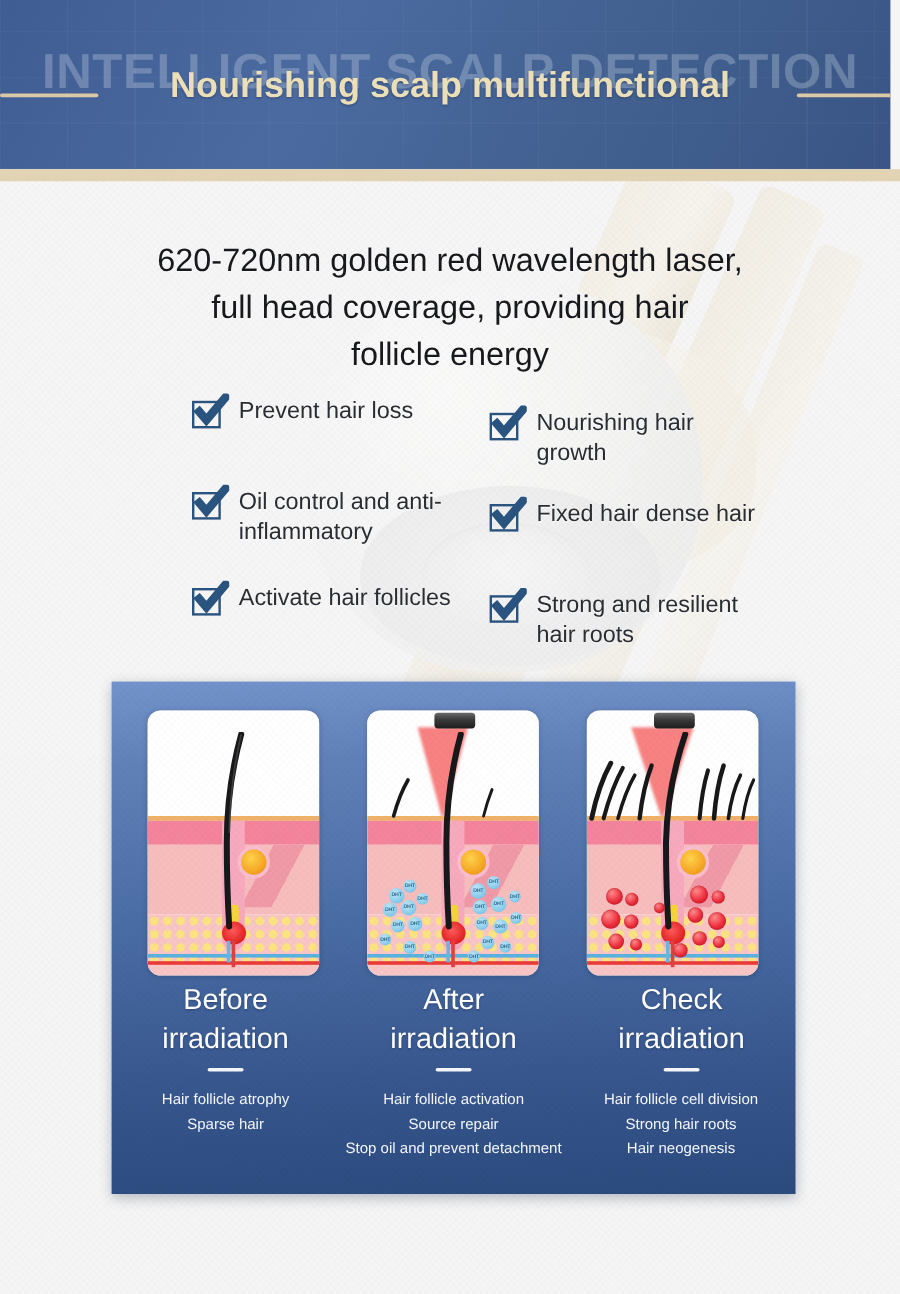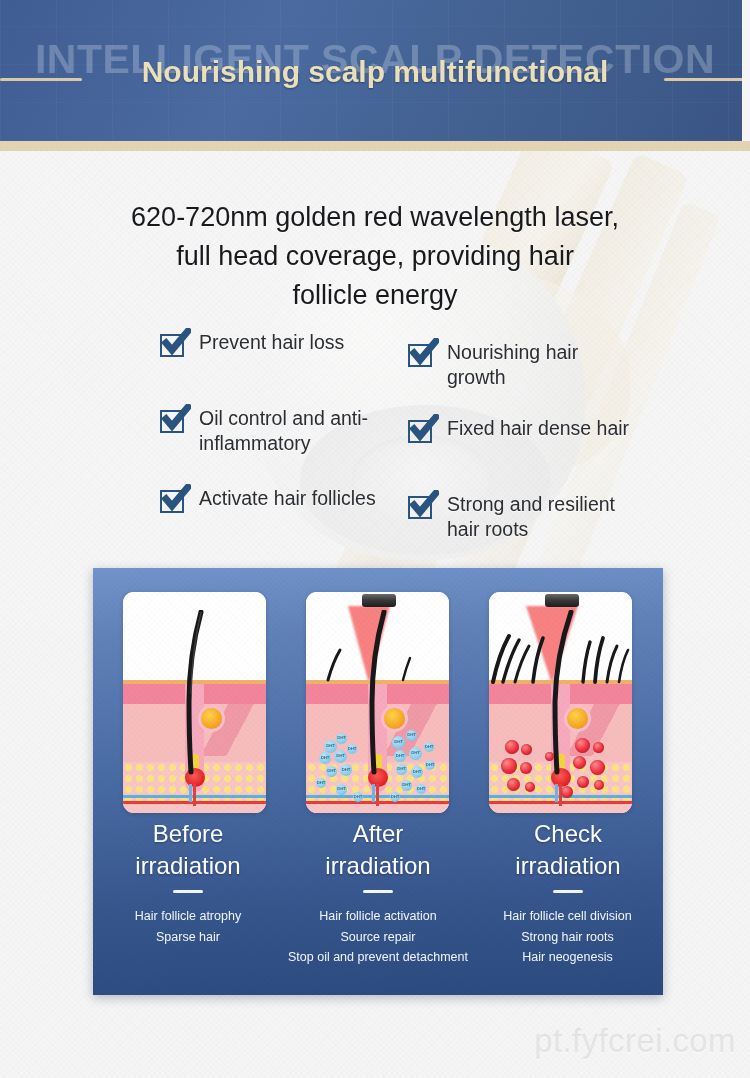--- a/index.html
+++ b/index.html
@@ -608,15 +608,14 @@
           <span>Strong hair roots</span>
           <span>Hair neogenesis</span>
         </div>
       </div>
 
     </div>
   </div>
 
   <div class="canvas-texture"></div>
 
-  <div class="site-wm">pt.fyfcrei.com</div>
 
 </div>
 
 </body></html>

